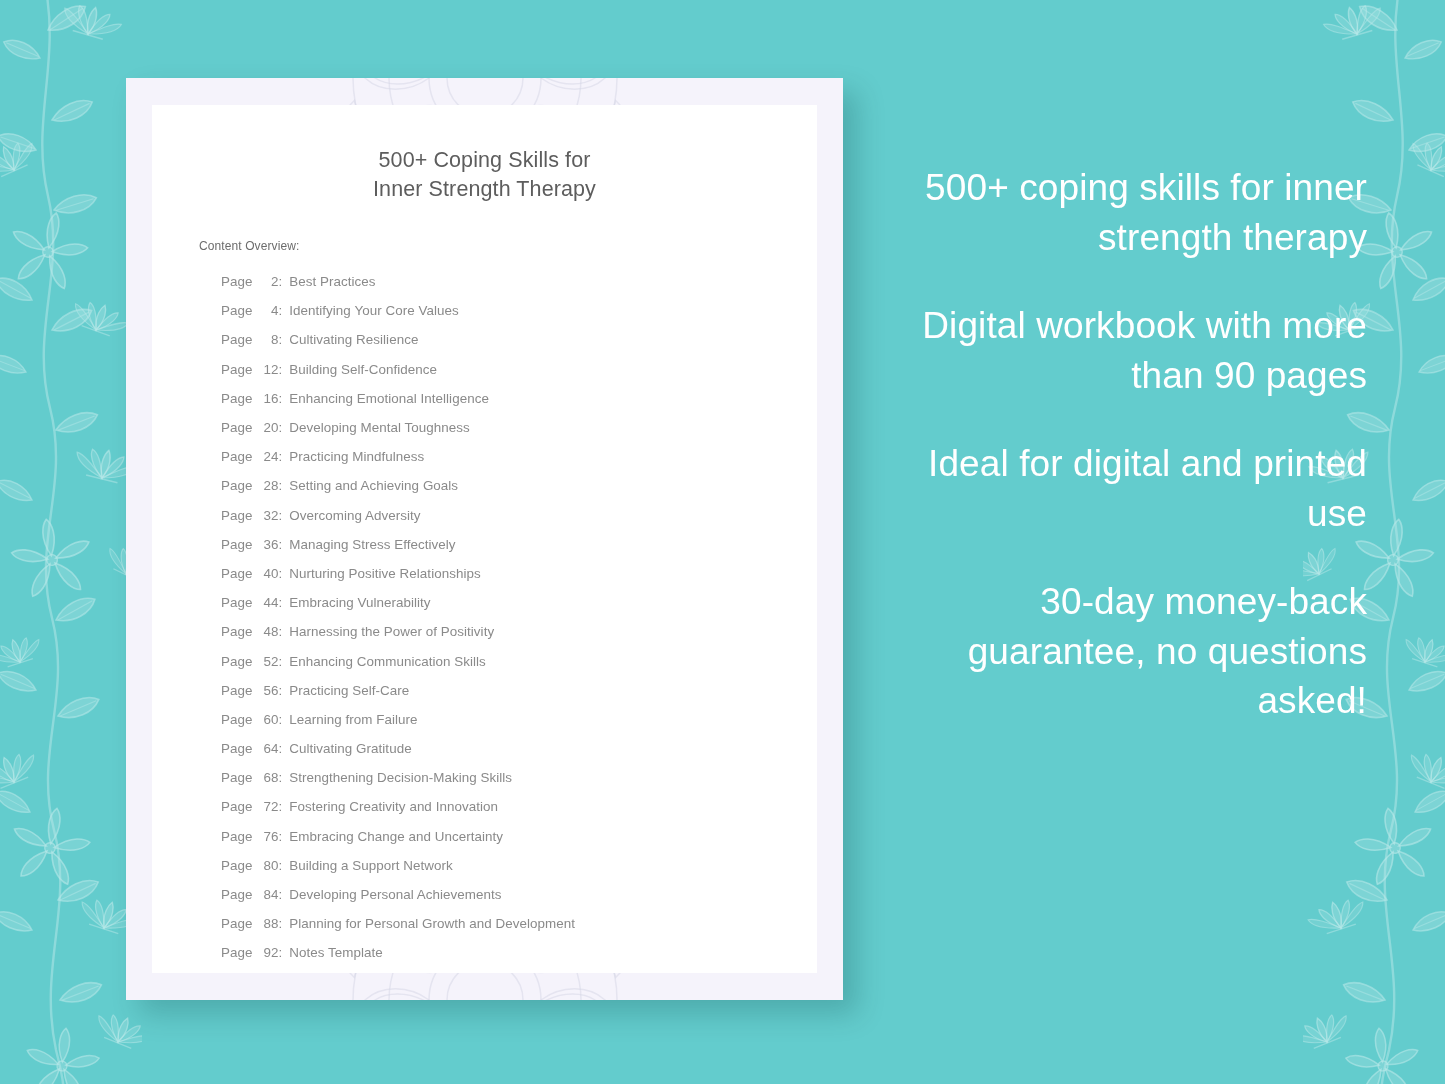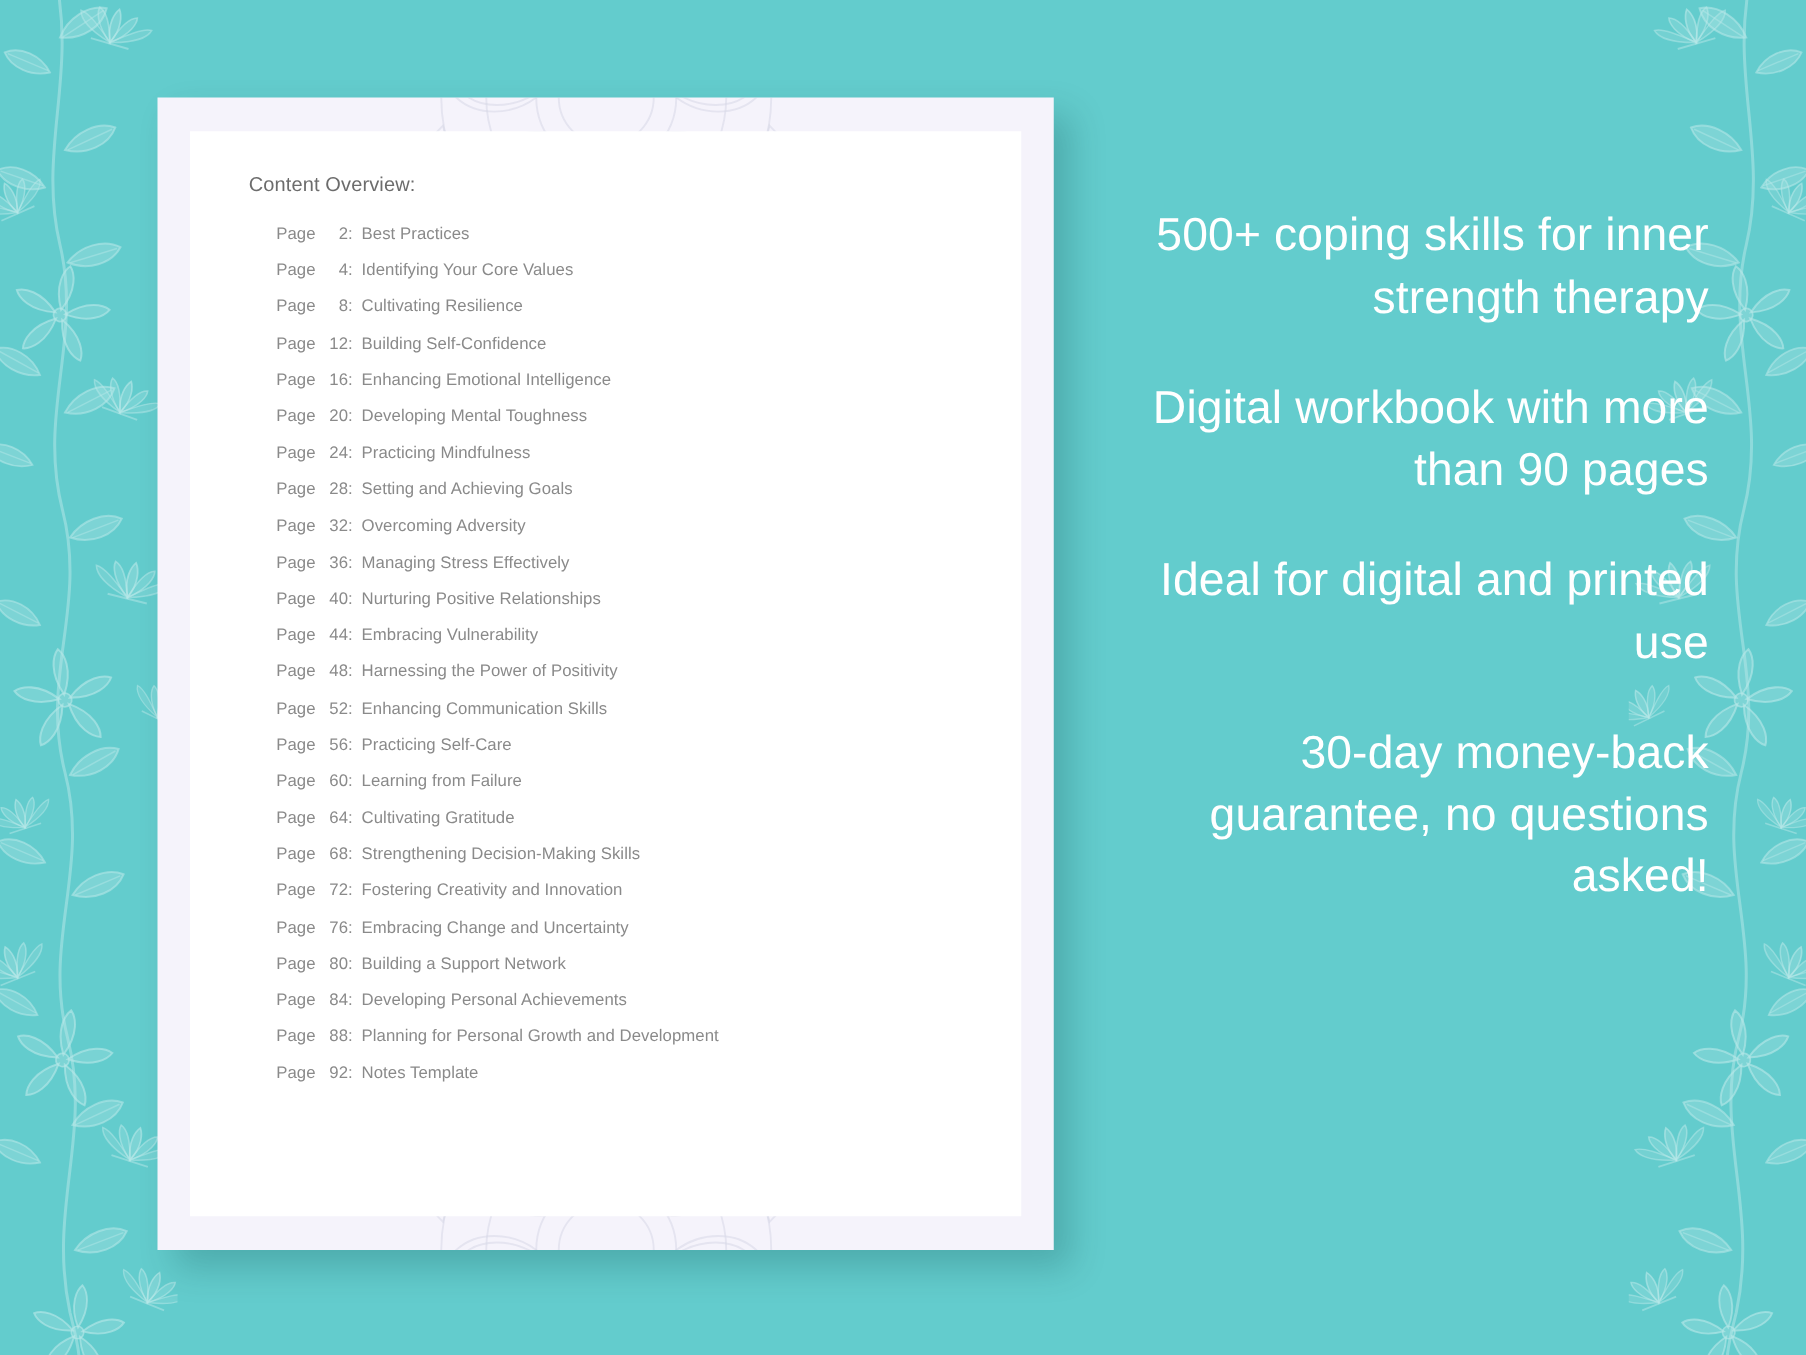--- a/index.html
+++ b/index.html
@@ -51,21 +51,21 @@
     font-size:21.5px;
     line-height:29px;
     font-weight:400;
     letter-spacing:.1px;
   }
 
   .overview-label {
     margin-top:35px;
     padding-left:47px;
     color:#6c6c6c;
-    font-size:16px;
+    font-size:12px;
     letter-spacing:.1px;
   }
 
   .toc { margin-top:14px; padding-left:69px; }
   .toc-row {
     display:flex;
     align-items:center;
     height:29.2px;
     color:#8a8a8a;
     font-size:13.4px;
@@ -528,20 +528,24 @@
           <g transform="rotate(345)">
               <path d="M-12,-132 L0,-152 L12,-132 Z"></path>
             </g>
         </g>
       </g>
     </svg>
   </div>
 
   <div class="page">
 
+    <div class="doc-title">
+      <div>500+ Coping Skills for</div>
+      <div>Inner Strength Therapy</div>
+    </div>
 
     <div class="overview-label">Content Overview:</div>
 
     <div class="toc" id="toc">
         <div class="toc-row">
           <span class="toc-word">Page</span>
           <span class="toc-num">2</span>
           <span class="toc-colon">:</span>
           <span>Best Practices</span>
         </div>

